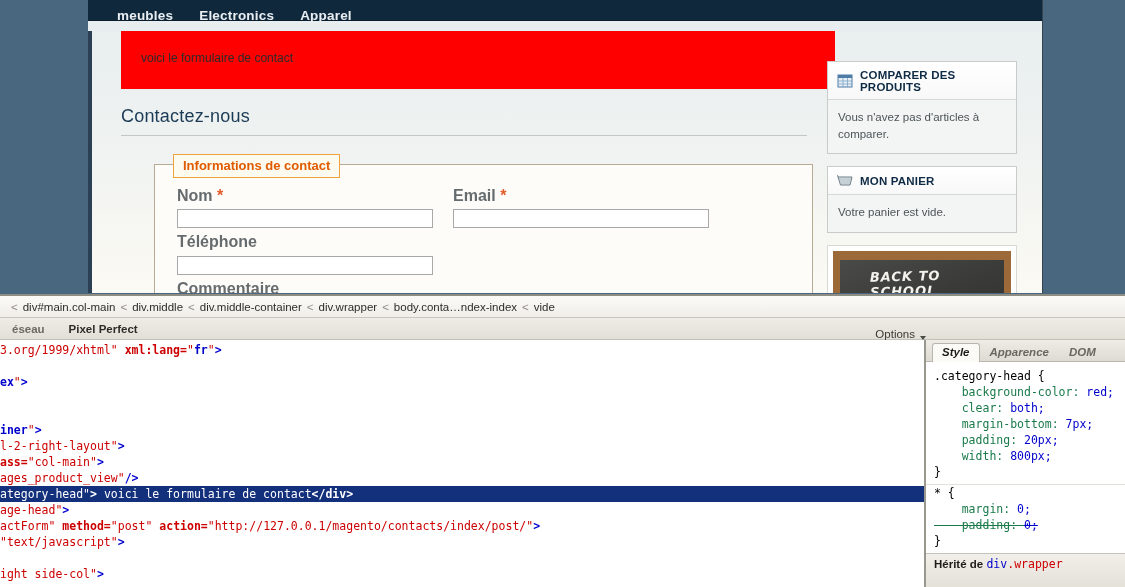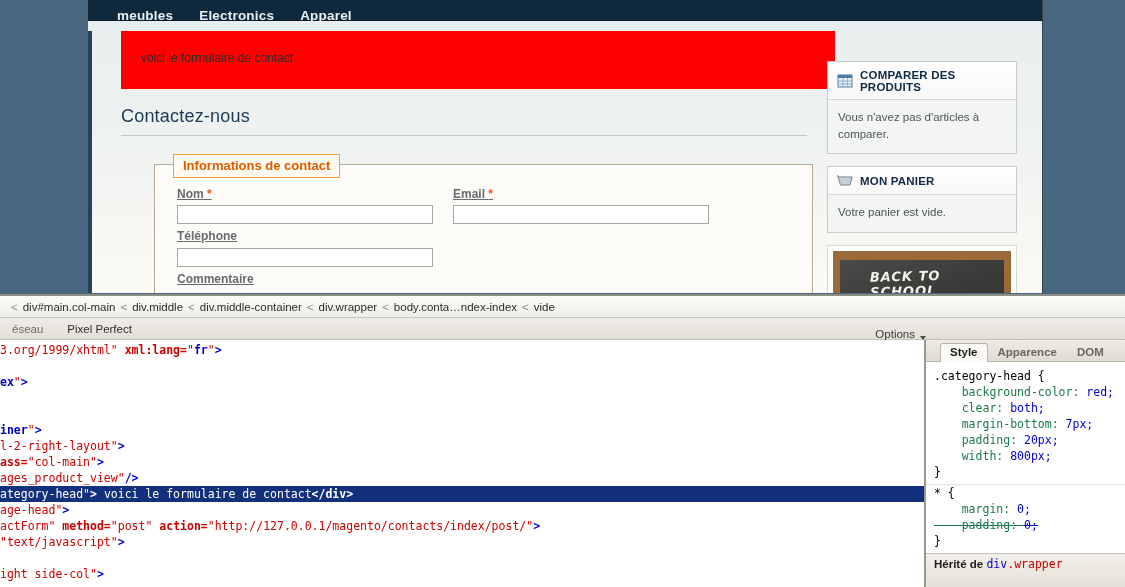--- a/index.html
+++ b/index.html
@@ -85,23 +85,22 @@
     border: 1px solid #f0a33c;
     color: #e05a00;
     font-size: 13px; font-weight: bold;
     padding: 3px 9px 4px 9px;
     white-space: nowrap;
   }
   .form-row { display: flex; gap: 20px; }
   .field { margin-bottom: 5px; }
   .field label {
     display: block;
-    font-size: 12px; font-weight: bold; color: #666b6e;
+    font-size: 16px; font-weight: bold; color: #666b6e;
     margin-bottom: 4px;
-    text-decoration: underline;
   }
   .req { color: #e35b29; font-weight: bold; }
   .field input.txt, .field textarea.txt {
     width: 256px; height: 19px;
     border: 1px solid #a8a8a8;
     background: #fff;
     font-family: "Liberation Sans", sans-serif;
     font-size: 12px;
     padding: 1px 3px;
   }
@@ -177,21 +176,21 @@
   .crumbbar .crumb { color: #2d2d2a; }
   .toolbar {
     height: 22px; display: flex; align-items: center;
     background: linear-gradient(180deg,#eeece6,#e2dfd7);
     border-bottom: 1px solid #c3c0b8;
     font-family: "Liberation Sans", sans-serif;
     font-size: 11.5px;
     padding-left: 0px;
     position: relative;
   }
-  .toolbar .tb-item { padding: 0 12px; color: #6d6a63; font-weight: normal; }
+  .toolbar .tb-item { padding: 0 12px; color: #6d6a63; font-weight: bold; }
   .toolbar .tb-item.active { color: #2e2c28; }
   .toolbar .tb-opts {
     position: absolute; right: 191px; top: 0;
     height: 22px; display: flex; align-items: flex-end; gap: 5px;
     color: #3a3a36; font-weight: normal; padding: 0 8px;
   }
   .caret-dn {
     width: 0; height: 0;
     border-left: 3.5px solid transparent;
     border-right: 3.5px solid transparent;
@@ -220,23 +219,24 @@
 
   .pane-css {
     flex: 1; background: #f6f5f1;
     border-left: 2px solid #9a978f;
     position: relative; overflow: hidden;
   }
   .css-tabs {
     height: 22px; display: flex; align-items: flex-end;
     background: linear-gradient(180deg,#eeece6,#dedbd3);
     border-bottom: 1px solid #b9b6ae;
-    padding-left: 14px;
+    padding-left: 6px;
     font-family: "Liberation Sans", sans-serif;
     font-size: 11.5px;
+    font-style: italic;
   }
   .css-tab {
     padding: 2px 10px 3px 10px; color: #6a6760; font-weight: bold;
   }
   .css-tab.active {
     background: #fbfaf7; color: #1e1d1a;
     border: 1px solid #b9b6ae; border-bottom: none;
     border-radius: 3px 3px 0 0;
     padding: 2px 9px 4px 9px;
     margin-bottom: -1px;

